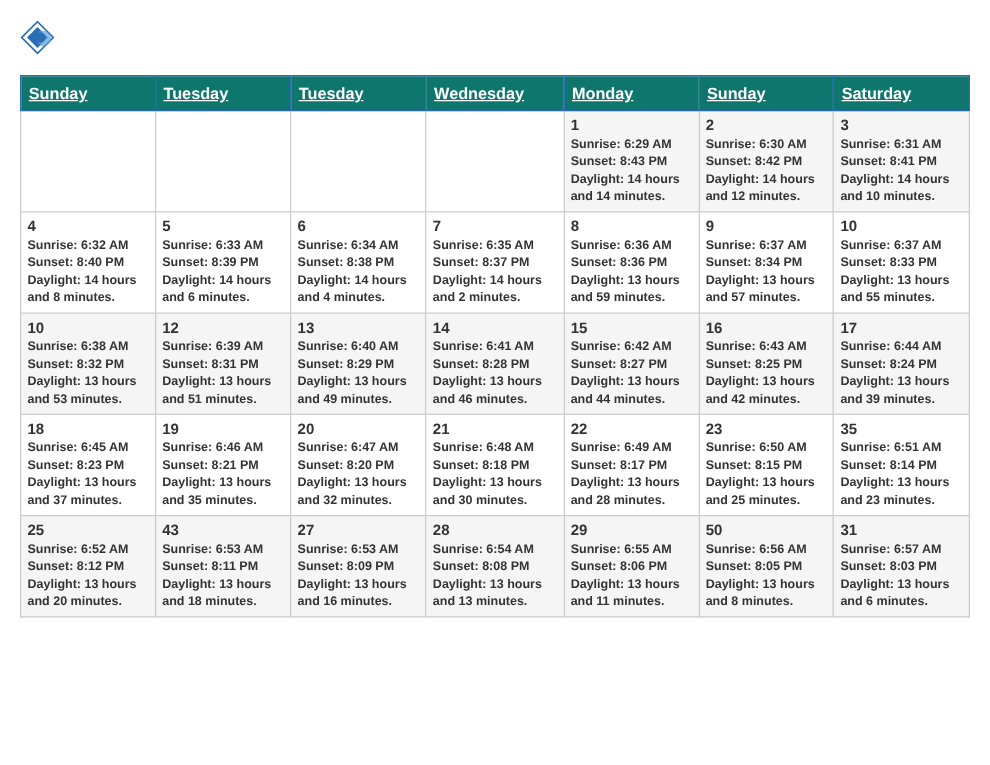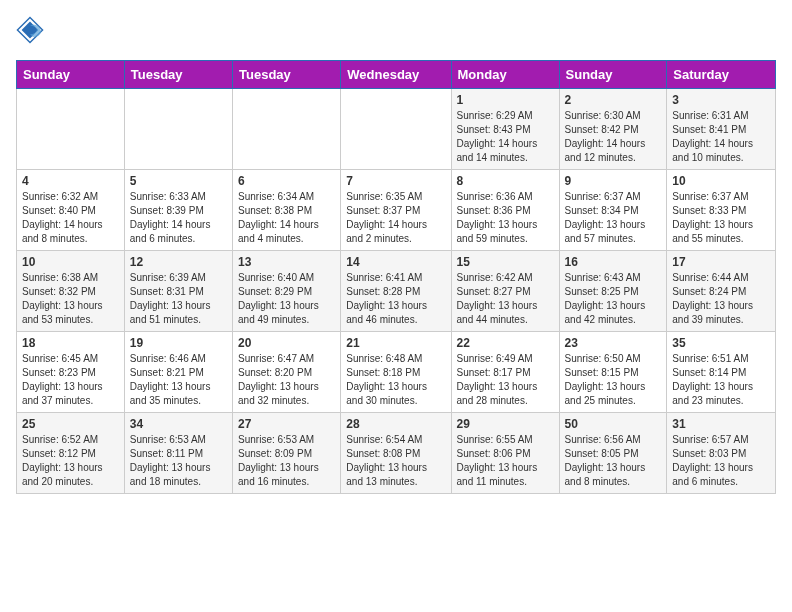--- a/index.html
+++ b/index.html
@@ -50,27 +50,28 @@
     }
     .location {
       font-size: 16px;
       color: #555;
     }
     table {
       width: 100%;
       border-collapse: collapse;
     }
     thead tr th {
-      background-color: #a21caf;
+      background-color: #0f766e;
       color: #fff;
       font-size: 13px;
       font-weight: bold;
       padding: 6px 6px;
       text-align: left;
       border: 1px solid #2a6db5;
+      text-decoration: underline;
     }
     tbody tr td {
       border: 1px solid #ccc;
       vertical-align: top;
       padding: 4px 5px;
       font-size: 10.5px;
       color: #333;
       width: 113px;
       min-height: 80px;
       background: #fff;
@@ -84,20 +85,21 @@
     .day-number {
       font-weight: bold;
       font-size: 12px;
       display: block;
       margin-bottom: 2px;
     }
     .day-info {
       font-size: 10px;
       line-height: 1.4;
       color: #333;
+      font-weight: bold;
     }
     .empty-cell {
       background: #fff !important;
     }
   </style>
 </head>
 <body>
 
 <div class="header">
   <div class="logo">
@@ -237,21 +239,21 @@
           <span class="day-number">35</span>
           <div class="day-info">Sunrise: 6:51 AM<br>Sunset: 8:14 PM<br>Daylight: 13 hours and 23 minutes.</div>
         </td>
       </tr>
       <tr>
         <td>
           <span class="day-number">25</span>
           <div class="day-info">Sunrise: 6:52 AM<br>Sunset: 8:12 PM<br>Daylight: 13 hours and 20 minutes.</div>
         </td>
         <td>
-          <span class="day-number">34</span>
+          <span class="day-number">43</span>
           <div class="day-info">Sunrise: 6:53 AM<br>Sunset: 8:11 PM<br>Daylight: 13 hours and 18 minutes.</div>
         </td>
         <td>
           <span class="day-number">27</span>
           <div class="day-info">Sunrise: 6:53 AM<br>Sunset: 8:09 PM<br>Daylight: 13 hours and 16 minutes.</div>
         </td>
         <td>
           <span class="day-number">28</span>
           <div class="day-info">Sunrise: 6:54 AM<br>Sunset: 8:08 PM<br>Daylight: 13 hours and 13 minutes.</div>
         </td>

